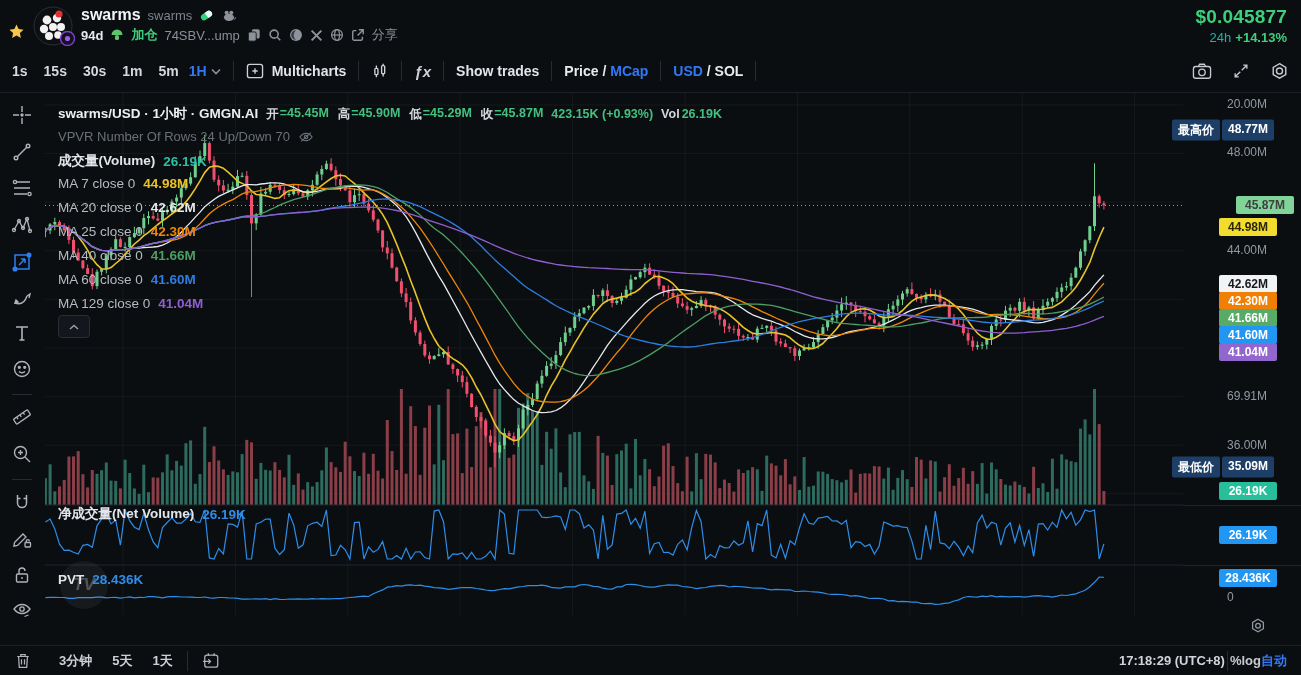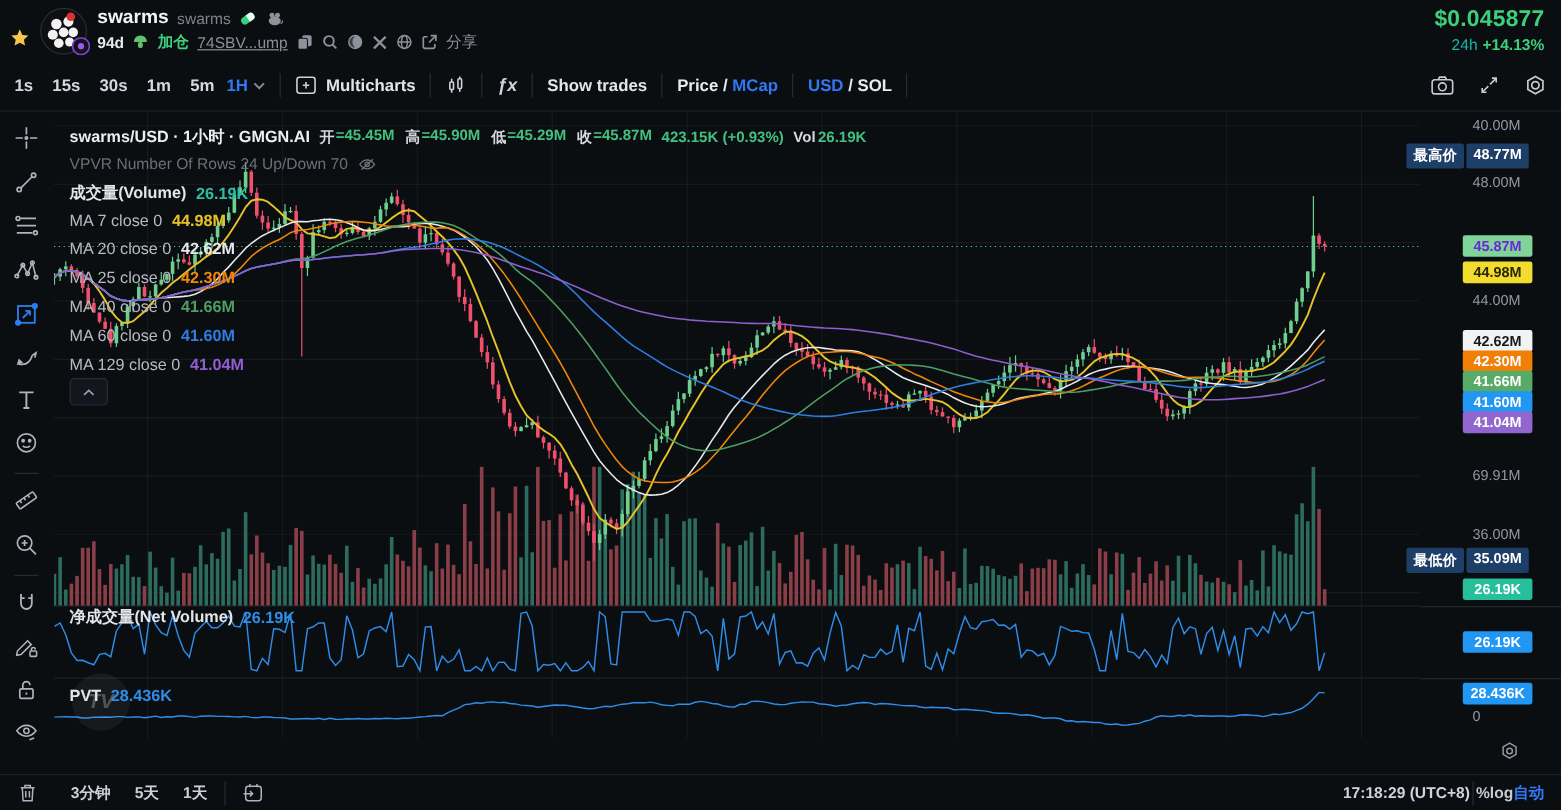--- a/index.html
+++ b/index.html
@@ -12,21 +12,21 @@
   .h-left{display:flex;gap:8px;padding-top:4px;}
   .star-wrap{margin-top:9px;}
   .logo-wrap{position:relative;width:40px;height:40px;margin-top:2px;}
   .h-text{display:flex;flex-direction:column;gap:2px;padding-top:2px;}
   .h-row1{display:flex;align-items:center;gap:7px;}
   .tok-name{font-size:16px;font-weight:700;color:#f2f4f7;}
   .tok-alt{font-size:13px;color:#7d828c;}
   .h-row2{display:flex;align-items:center;gap:7px;font-size:13px;}
   .age{color:#e6e9ee;font-weight:700;}
   .action{color:#3ecf7c;font-weight:700;}
-  .addr{color:#8b8f99;text-decoration:underline;}
+  .addr{color:#8b8f99;}
   .share{color:#8b8f99;}
   .h-right{text-align:right;padding-top:6px;}
   .price-big{font-size:19px;font-weight:700;color:#3ecf7c;letter-spacing:.2px;}
   .price-sub{font-size:13px;margin-top:2px;}
   .price-sub .p24{color:#14b8a6;margin-right:4px;margin-left:43px;}
   .price-sub .chg{color:#3ecf7c;font-weight:700;}
   
   .toolbar{position:absolute;top:50px;left:0;right:0;height:43px;display:flex;align-items:center;
     padding:0 12px;box-sizing:border-box;border-bottom:1px solid #1c2027;font-size:14px;gap:0;}
   .tf-group{display:flex;align-items:center;gap:16px;margin-right:10px;}
@@ -1139,27 +1139,27 @@
       <span class="v">28.436K</span>
     </div>
 
     <div class="right-axis" id="right-axis">
       <div class="axis-div" style="top:412px"></div>
       <div class="axis-div" style="top:472px"></div>
       <svg class="axis-gear" width="18" height="18" viewBox="0 0 20 20" fill="none" stroke="#9298a3" stroke-width="1.4">
           <path d="M10 2.5l6 3.5v7l-6 3.5-6-3.5v-7z"></path>
           <circle cx="10" cy="9.8" r="2.6"></circle>
         </svg>
-    <span class="axis-text" style="top: 11px;">40.00M</span>
+    <span class="axis-text" style="top: 11px;">20.00M</span>
         <span class="axis-pair" style="top: 37px;">
           <span>最高价</span>
           <span>48.77M</span>
         </span>
         <span class="axis-text" style="top: 59px;">48.00M</span>
-        <span class="axis-badge" style="background: rgb(128, 212, 154); color: #6d28d9; top: 112px;">45.87M</span>
+        <span class="axis-badge" style="background: rgb(128, 212, 154); color: #404040; top: 112px; margin-left: 17px;">45.87M</span>
         <span class="axis-badge" style="background: rgb(242, 221, 46); color: rgb(43, 38, 4); top: 134px;">44.98M</span>
         <span class="axis-text" style="top: 157px;">44.00M</span>
         <span class="axis-badge" style="background: rgb(242, 243, 245); color: rgb(22, 24, 28); top: 191px;">42.62M</span>
         <span class="axis-badge" style="background: rgb(239, 128, 5); color: rgb(255, 255, 255); top: 208px;">42.30M</span>
         <span class="axis-badge" style="background: rgb(88, 171, 103); color: rgb(255, 255, 255); top: 225px;">41.66M</span>
         <span class="axis-badge" style="background: rgb(33, 150, 243); color: rgb(255, 255, 255); top: 242px;">41.60M</span>
         <span class="axis-badge" style="background: rgb(145, 102, 207); color: rgb(255, 255, 255); top: 259px;">41.04M</span>
         <span class="axis-text" style="top: 303px;">69.91M</span>
         <span class="axis-text" style="top: 352px;">36.00M</span>
         <span class="axis-pair" style="top: 374px;">

